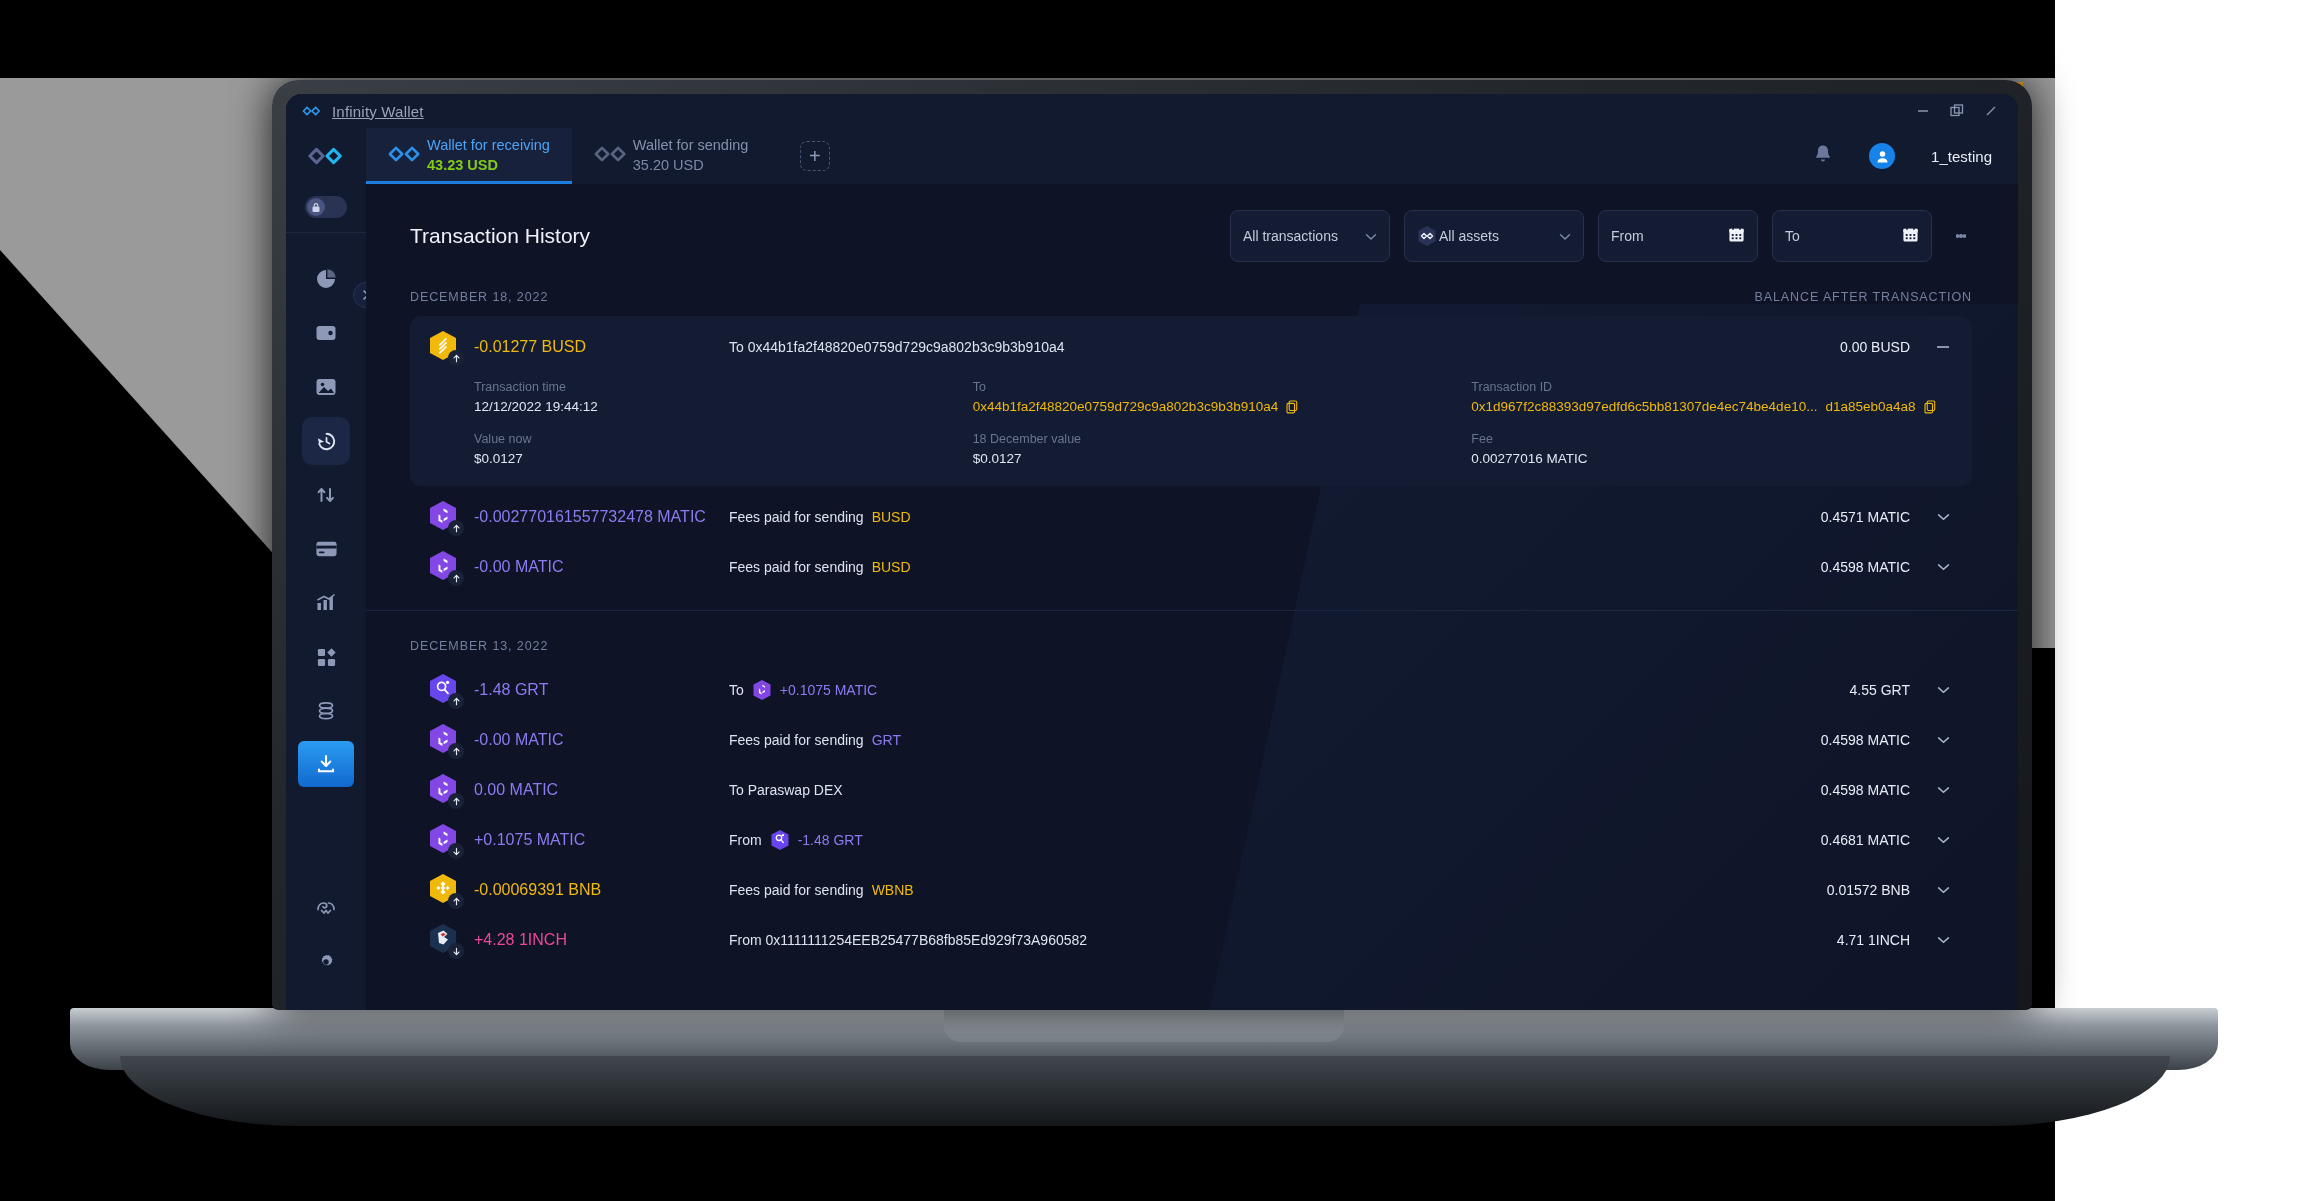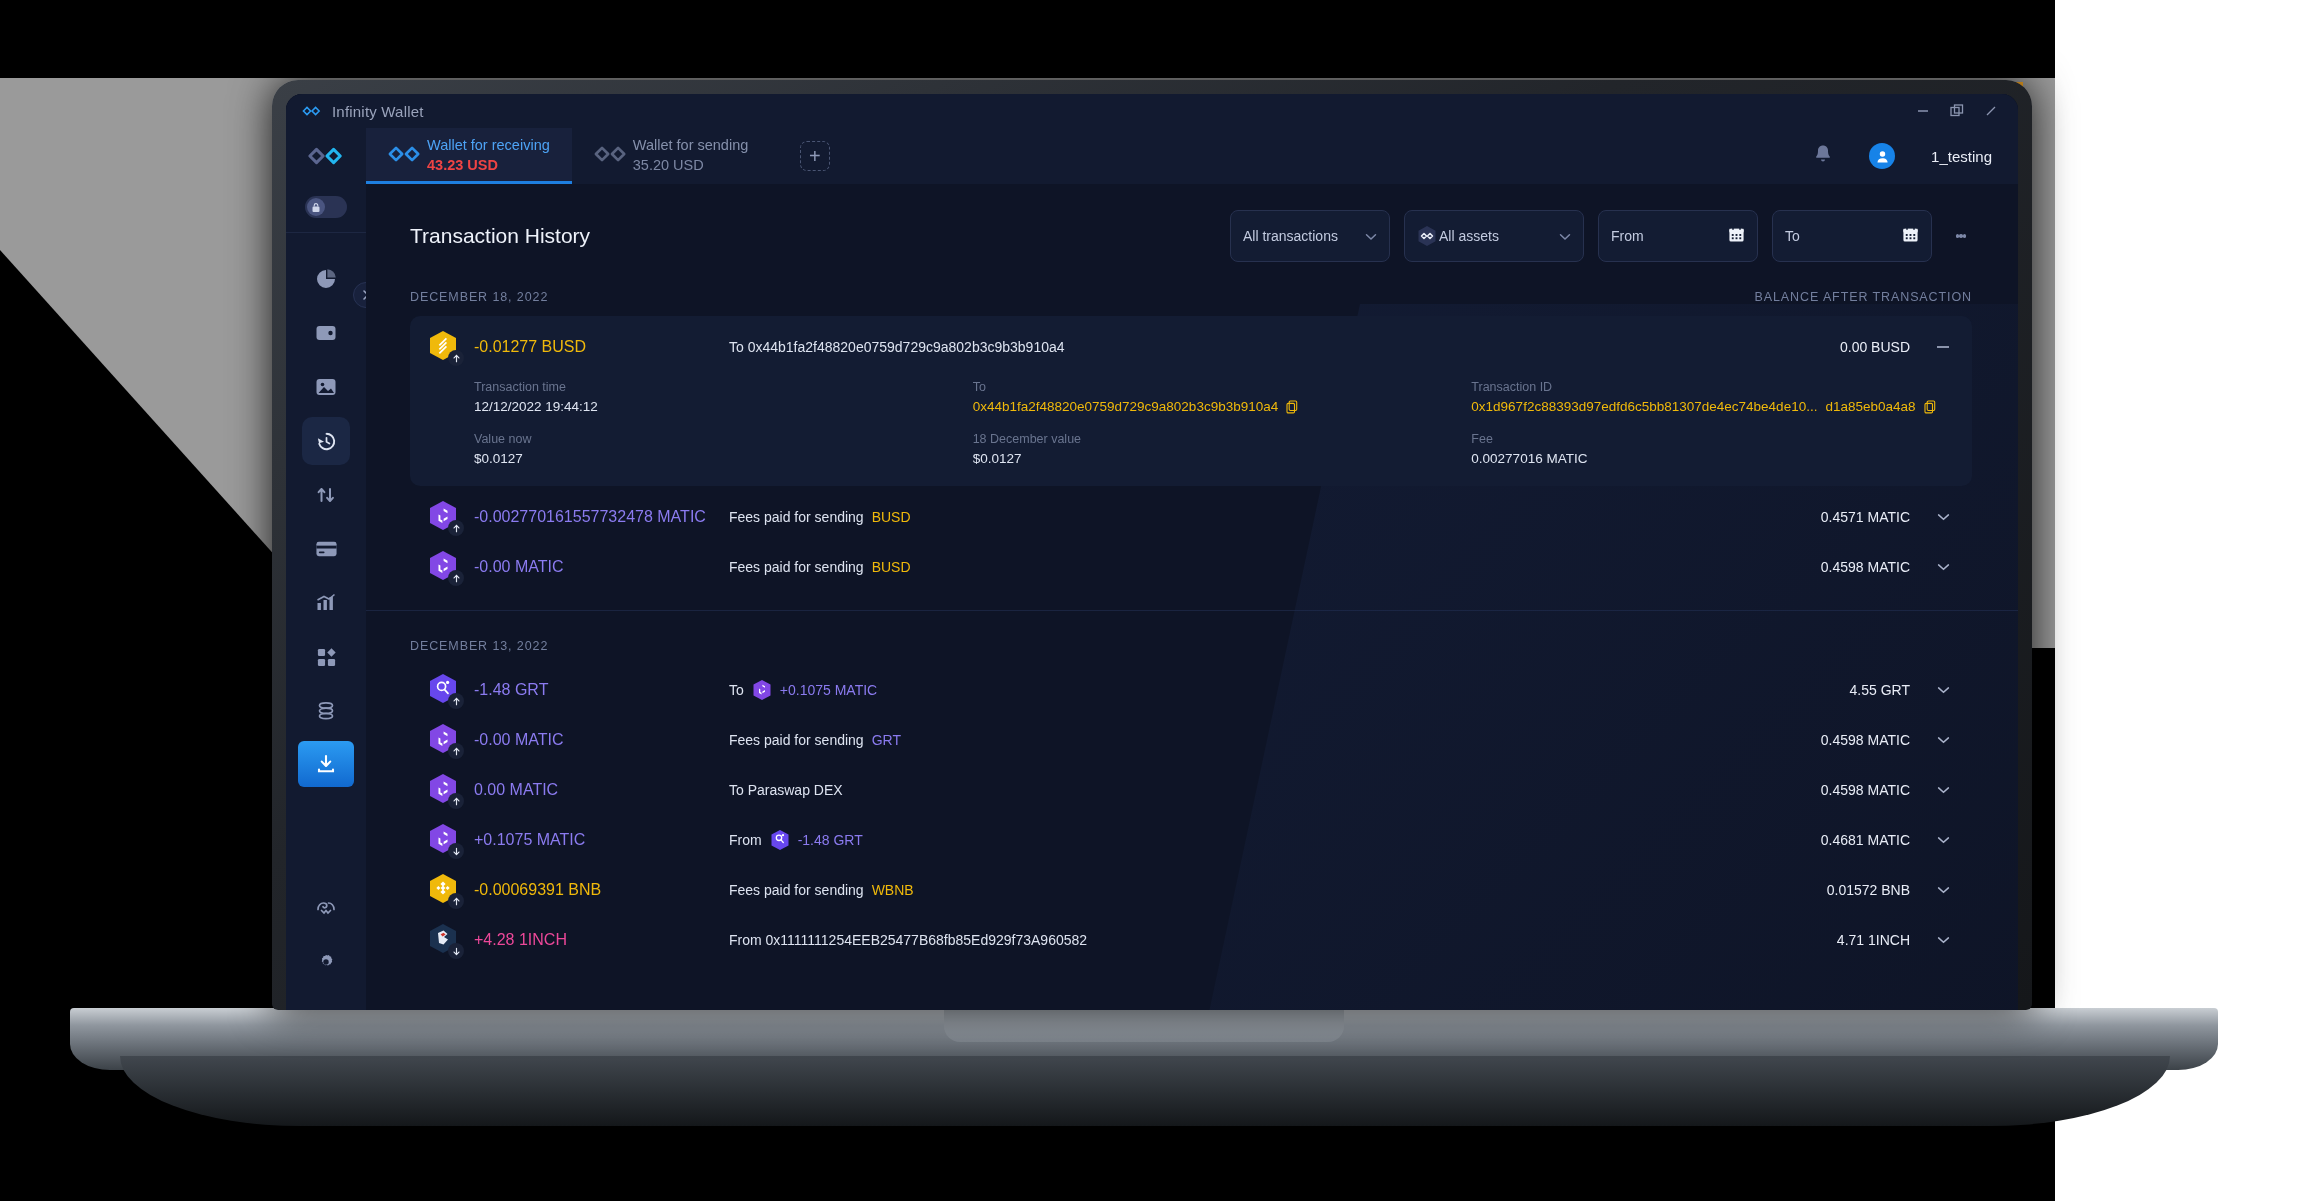--- a/index.html
+++ b/index.html
@@ -105,21 +105,21 @@
   
   .titlebar {
     height: 34px;
     background: #121a30;
     display: flex;
     align-items: center;
     padding: 0 10px 0 16px;
     flex: 0 0 34px;
   }
   .tb-logo { width: 20px; height: 14px; margin-right: 10px; }
-  .tb-title { font-size: 15px; color: #9aa3bb; letter-spacing: .2px; }
+  .tb-title { font-size: 15px; color: #9aa3bb; letter-spacing: .2px; text-decoration: underline; }
   .tb-spacer { flex: 1; }
   .tb-btn {
     width: 34px; height: 26px;
     display: flex; align-items: center; justify-content: center;
     color: #8b95b0;
   }
 
   
   .topbar {
     height: 56px;
@@ -139,21 +139,21 @@
     position: relative;
     min-width: 200px;
   }
   .wallet-tab.active { background: #18213c; }
   .wallet-tab.active::after {
     content:""; position:absolute; left:0; bottom:0;
     width:100%; height:3px; background:#1e7fe0;
   }
   .wt-name { font-size: 14.5px; color: #4da3f5; line-height: 1.35; }
   .wallet-tab:not(.active) .wt-name { color: #8590ab; }
-  .wt-bal { font-size: 14.5px; font-weight: bold; color: #ef4444; line-height: 1.35; }
+  .wt-bal { font-size: 14.5px; font-weight: bold; color: #84cc16; line-height: 1.35; }
   .wallet-tab:not(.active) .wt-bal { color: #7d88a4; font-weight: normal; }
   .plus-btn {
     align-self: center;
     margin-left: 28px;
     width: 30px; height: 30px;
     border: 1.5px dashed #4a5573;
     border-radius: 7px;
     display:flex; align-items:center; justify-content:center;
     color:#8f9ab8; font-size: 20px; line-height:1;
     cursor:pointer;

